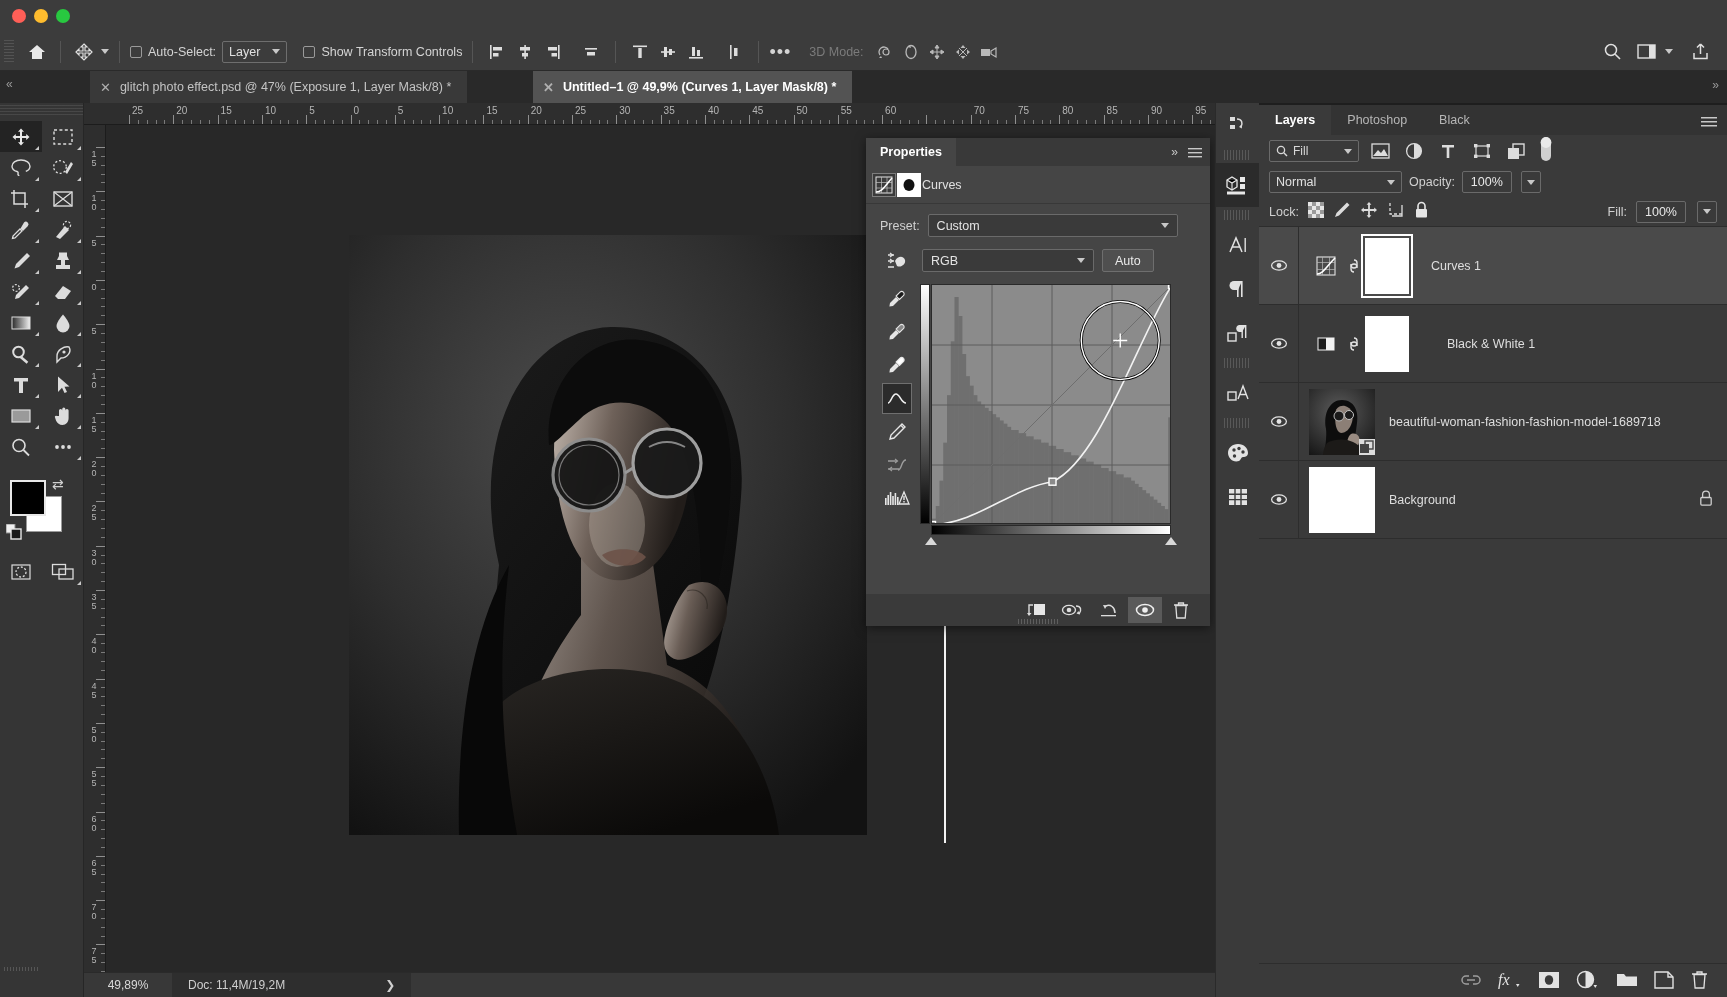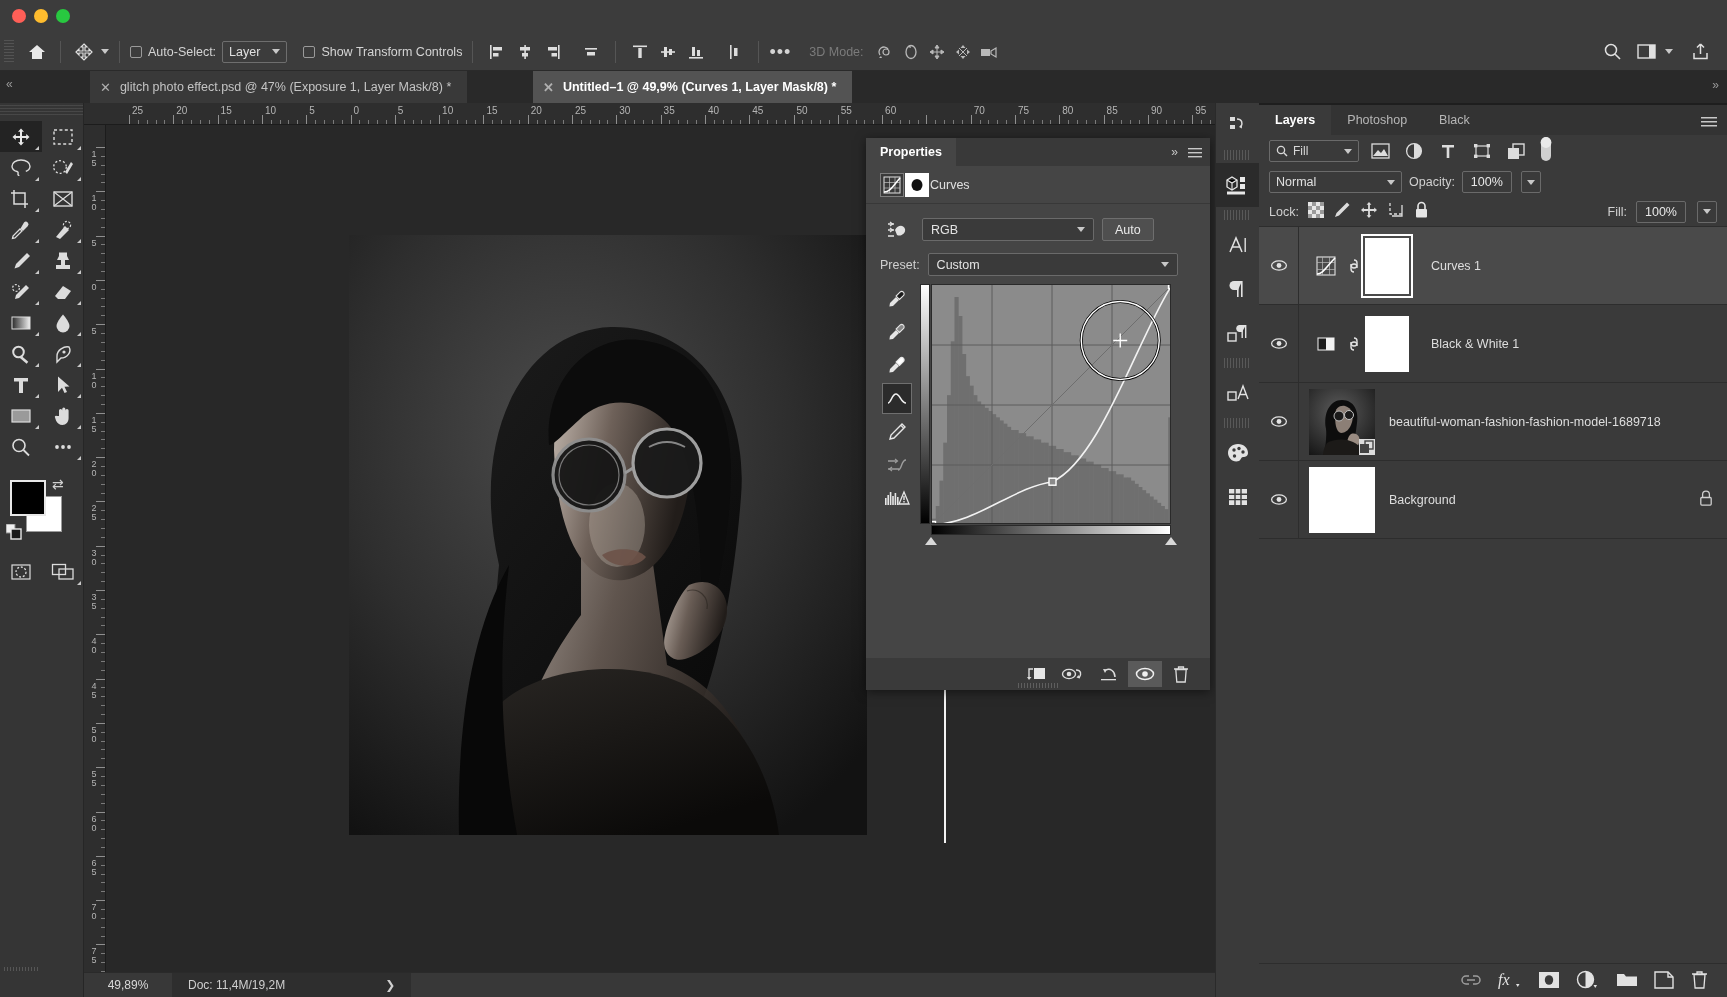--- a/index.html
+++ b/index.html
@@ -114,30 +114,30 @@
     position:absolute; left:243px; top:110px; width:518px; height:600px;
     background:#0e0e0e; overflow:hidden;
   }
   .photo { position:absolute; inset:0; }
   .guide-line {
     position:absolute; left:838px; top:456px; width:2px; height:262px; background:#f2f2f2;
   }
 
   
   .props {
-    position:absolute; left:866px; top:138px; width:344px; height:552px;
+    position:absolute; left:866px; top:138px; width:344px; height:488px;
     background:#454545; box-shadow:0 2px 10px rgba(0,0,0,.5);
   }
   .props-tabrow { height:28px; background:#393939; display:flex; align-items:center; position:relative; }
   .props-tab { height:28px; background:#454545; color:#fff; font-size:12.5px; font-weight:bold;
     display:flex; align-items:center; padding:0 14px; }
   .props-menu { position:absolute; right:8px; top:7px; }
   .props-chev { position:absolute; right:32px; top:7px; color:#c8c8c8; font-size:12px; }
   .props-header { height:38px; display:flex; align-items:center; gap:1px;
-    padding-left:14px; border-bottom:1px solid #383838; }
+    padding-left:6px; border-bottom:1px solid #383838; }
   .props-iconbox { width:24px;height:24px; border:1px solid #7d7d7d; background:#3a3a3a;
     display:flex;align-items:center;justify-content:center; }
   .mask-thumb { width:24px;height:24px; background:#fff; display:flex;align-items:center;justify-content:center; }
   .props-title { color:#e0e0e0; font-size:12.5px; }
   .props-body { padding:10px 12px 0 14px; }
   .row { display:flex; align-items:center; gap:8px; margin-bottom:8px; }
   .lbl { color:#d0d0d0; font-size:12.5px; }
   .ps-select {
     background:#3a3a3a; border:1px solid #6a6a6a; border-radius:2px; height:23px;
     color:#e4e4e4; font-size:12.5px; display:flex; align-items:center;
@@ -953,40 +953,40 @@
       <div class="mask-thumb">
         <svg width="18" height="16" viewBox="0 0 18 16">
             <ellipse cx="9" cy="8" rx="5.5" ry="6" fill="#111"></ellipse>
           </svg>
       </div>
       <div class="props-title">Curves</div>
     </div>
 
     <div class="props-body">
       <div class="row">
+        <span class="lbl">Preset:</span>
+        <div class="ps-select" style="width:250px;">
+          <span>Custom</span>
+          <span class="caret"></span>
+        </div>
+      </div>
+
+      <div class="row">
         <div class="ct" style="width:34px">
           <svg width="22" height="20" viewBox="0 0 22 20">
             <path d="M2 4 H8 M2 10 H8 M2 16 H8" stroke="#e2e2e2" stroke-width="1.4"></path>
             <path d="M4 2 L6.5 4 L4 6 M4 12 L6.5 10 L4 8" fill="none" stroke="#e2e2e2" stroke-width="1.2"></path>
             <path d="M9 10 C12 4 18 5 19 9 C20 13 15 17 11 15" fill="#e2e2e2"></path>
           </svg>
         </div>
         <div class="ps-select" style="width:172px;">
           <span>RGB</span>
           <span class="caret"></span>
         </div>
         <div class="ps-btn">Auto</div>
-      </div>
-
-      <div class="row">
-        <span class="lbl">Preset:</span>
-        <div class="ps-select" style="width:250px;">
-          <span>Custom</span>
-          <span class="caret"></span>
-        </div>
       </div>
 
       <div class="curve-wrap">
         <div class="curve-tools">
           <div class="ct">
             <svg width="20" height="20" viewBox="0 0 20 20">
                 <path d="M13 2.2a2.4 2.4 0 0 1 3.4 3.4L12.5 9.5l-3.4-3.4z" fill="#1a1a1a" stroke="#e6e6e6" stroke-width="1.1"></path>
                 <path d="M9 7 L3 13 L2.4 16.6 L6 16 L12 10 Z" fill="#e6e6e6"></path>
               </svg>
           </div>
@@ -1410,21 +1410,21 @@
             <rect x="11" y="5" width="8" height="12" fill="#f2f2f2"></rect>
           </svg>
       </div>
       <div class="chain">
         <svg width="12" height="20" viewBox="0 0 12 20">
             <path d="M6 4 a3 3 0 0 1 3 3 v2 a3 3 0 0 1 -6 0 v-1" fill="none" stroke="#e2e2e2" stroke-width="1.4"></path>
             <path d="M6 16 a3 3 0 0 1 -3 -3 v-2 a3 3 0 0 1 6 0 v1" fill="none" stroke="#e2e2e2" stroke-width="1.4"></path>
           </svg>
       </div>
       <div class="thumb"></div>
-      <div class="layer-name" style="margin-left:22px;">Black &amp; White 1</div>
+      <div class="layer-name" style="margin-left:38px;">Black &amp; White 1</div>
     </div>
 
     <div class="layer-row">
       <div class="eye-cell">
         <svg width="18" height="13" viewBox="0 0 18 13">
             <ellipse cx="9" cy="6.5" rx="7.4" ry="4.6" fill="none" stroke="#e2e2e2" stroke-width="1.3"></ellipse>
             <circle cx="9" cy="6.5" r="2.4" fill="#e2e2e2"></circle>
           </svg>
       </div>
       <div class="thumb-photo">

